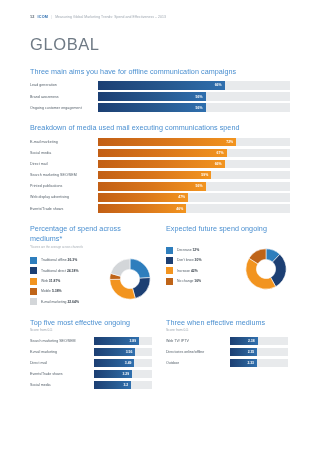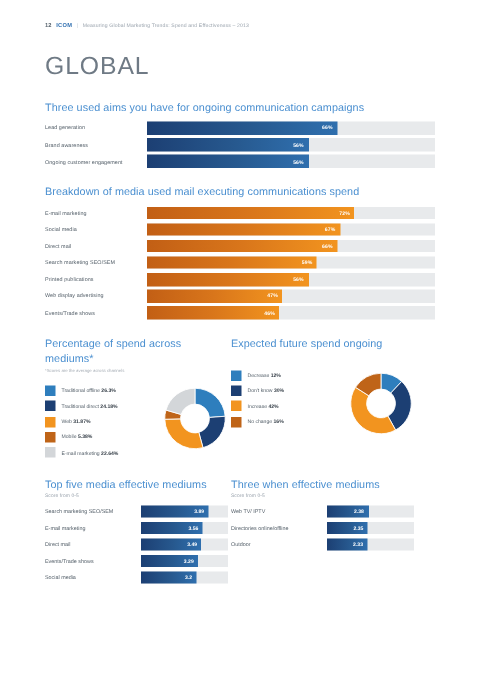--- a/index.html
+++ b/index.html
@@ -50,21 +50,21 @@
     display: flex; align-items: center; justify-content: flex-end;
     padding-right: 3px;
   }
   .bar-val {
     font-size: 3.4px; font-weight: bold; color: #ffffff; letter-spacing: .1px;
   }
   .fill-blue  { background: linear-gradient(to right, #1c3f73 0%, #27598f 55%, #2f6fae 100%); }
   .fill-orange{ background: linear-gradient(to right, #c25f15 0%, #d9761b 50%, #f2941f 100%); }
 
   
-  .cols { display: flex; }
+  .cols { display: flex; gap: 12px; }
   .col { width: 124px; flex: none; }
 
   
   .donut-block { display: flex; align-items: flex-start; margin-top: 6px; }
   .legend { flex: 1; padding-top: 2px; }
   .legend-row { display: flex; align-items: center; margin-bottom: 3.4px; }
   .swatch { width: 7px; height: 7px; flex: none; margin-right: 4px; }
   .legend-text { font-size: 3.4px; color: #55606a; white-space: nowrap; }
   .legend-text b { color: #3a434c; }
   .donut { flex: none; }
@@ -93,21 +93,21 @@
     <span class="brand">ICOM</span>
     <span class="sep">|</span>
     <span>Measuring Global Marketing Trends: Spend and Effectiveness – 2013</span>
   </div>
 
   <div class="global-title">GLOBAL</div>
 
   <div class="gap-lg"></div>
 
   <div>
-    <div class="sec-title">Three used aims you have for ongoing communication campaigns</div>
+    <div class="sec-title">Three main aims you have for offline communication campaigns</div>
     <div class="bars" id="chart-aims">
         <div class="bar-row">
           <div class="bar-label" style="width: 68px;">Lead generation</div>
           <div class="bar-track">
             <div class="bar-fill fill-blue" style="width: 66%;">
               <span class="bar-val">66%</span>
             </div>
           </div>
         </div>
         <div class="bar-row">
@@ -259,21 +259,21 @@
             <path d="M 14.53822712891536 27.49527461088215 A 42 42 0 0 1 49.99999999999999 8 L 49.99999999999999 30 A 20 20 0 0 0 33.1134414899597 39.28346410042007 Z" fill="#bf6418" stroke="#ffffff" stroke-width="1.2"></path>
           </svg>
         </div>
     </div>
   </div>
 
   <div class="gap-md"></div>
 
   <div class="cols">
     <div class="col">
-      <div class="sec-title">Top five media effective mediums</div>
+      <div class="sec-title">Top five most effective ongoing</div>
       <div class="sec-sub">Score from 0-5</div>
       <div style="margin-top:5px;" id="scores-top">
           <div class="score-row">
             <div class="score-label" style="width: 64px;">Search marketing SEO/SEM</div>
             <div class="score-track" style="width: 58px;">
               <div class="score-fill" style="width: 77.8%;">
                 <span class="score-val">3.89</span>
               </div>
             </div>
           </div>

